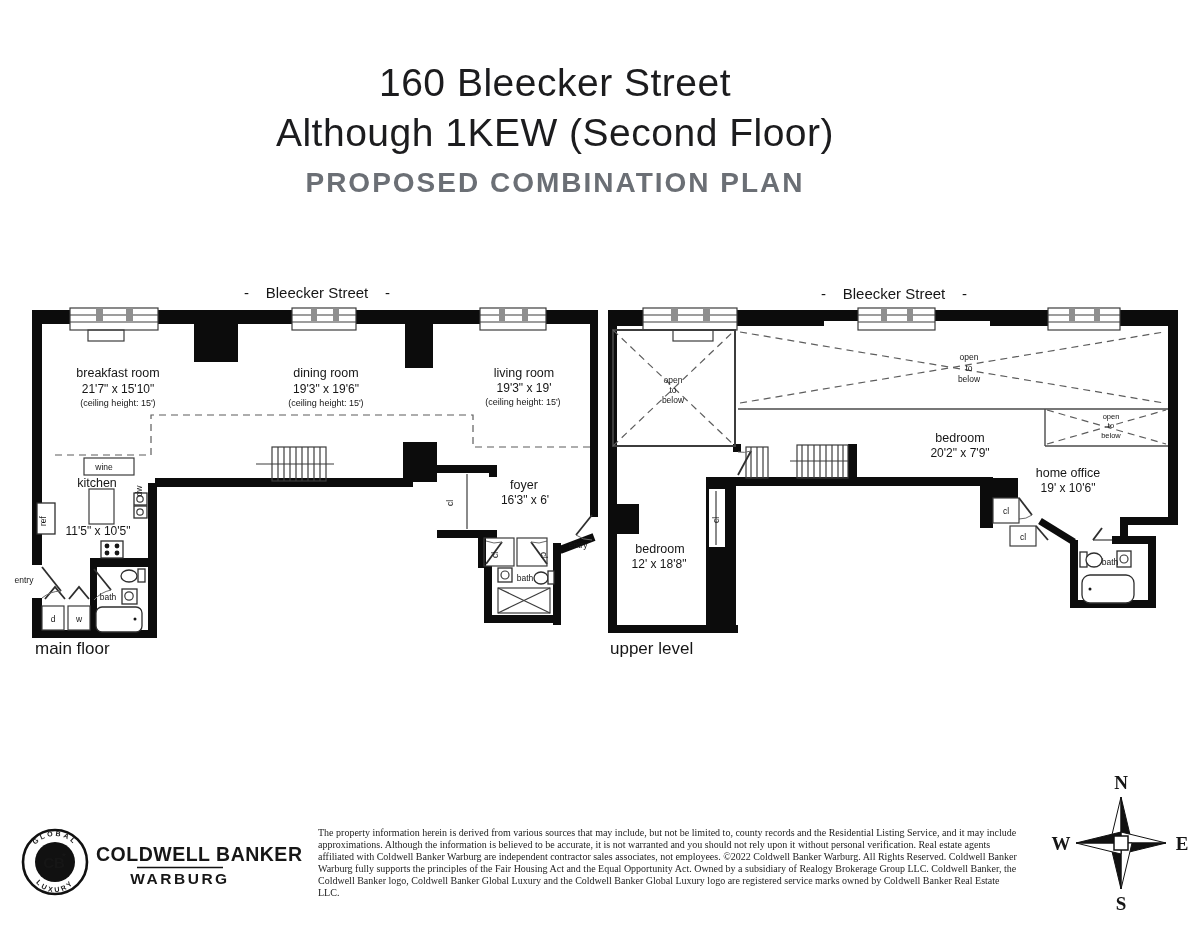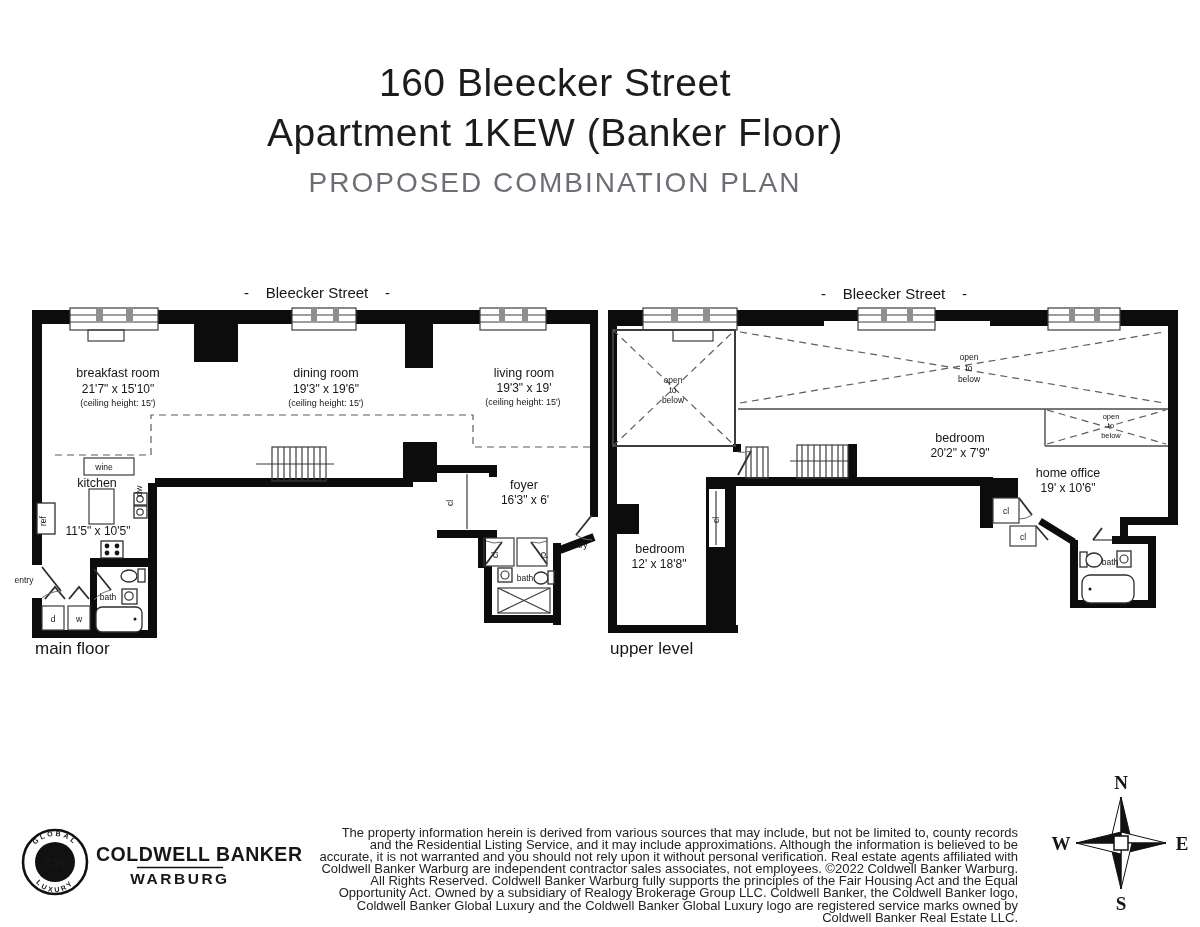--- a/index.html
+++ b/index.html
@@ -1,21 +1,21 @@
 <!DOCTYPE html>
 <html><head>
 <meta charset="utf-8">
 <style>
   html,body{margin:0;padding:0;background:#fff;}
   .page{position:relative;width:1200px;height:927px;background:#fff;overflow:hidden;
         font-family:"Liberation Sans", sans-serif;color:#1d1d1f;}
   
   .title-block{position:absolute;top:58px;left:0;width:1056px;text-align:center;padding-left:54px;box-sizing:border-box;}
   .title-line{font-size:39px;line-height:50px;font-weight:400;color:#1c1c1e;letter-spacing:.5px;}
-  .subtitle{margin-top:9px;font-size:28px;font-weight:400;color:#6b6f75;letter-spacing:2px;}
+  .subtitle{margin-top:9px;font-size:28px;font-weight:700;color:#6b6f75;letter-spacing:2px;}
   
   svg.plans{position:absolute;left:0;top:280px;}
   svg text{font-family:"Liberation Sans", sans-serif;fill:#161616;}
   .street{font-size:15px;text-anchor:middle;white-space:pre;}
   .rm{font-size:12.5px;text-anchor:middle;}
   .dim{font-size:12px;text-anchor:middle;}
   .ceil{font-size:9px;text-anchor:middle;}
   .sm{font-size:8.5px;text-anchor:middle;}
   .tiny{font-size:7.5px;text-anchor:middle;}
   .lvl{font-size:17px;}
@@ -25,33 +25,33 @@
   .leaf{stroke:#2e2e2e;stroke-width:1.8;fill:none;}
   .arc{stroke:#6a6a6a;stroke-width:1;fill:none;}
   .dash{stroke:#5d5d5d;stroke-width:1.2;fill:none;stroke-dasharray:7 5;}
   .rail{stroke:#4a4a4a;stroke-width:1.4;fill:none;}
   .otbbox{stroke:#3c3c3c;stroke-width:2;fill:none;}
   .mull{fill:#8f8f8f;}
   .fixline{stroke:#2e2e2e;stroke-width:1.3;fill:#fff;}
   .burner{fill:#161616;}
   
   .logo-svg{position:absolute;left:8px;top:812px;}
-  .disclaimer{position:absolute;left:318px;top:827px;width:700px;font-size:13px;
-              line-height:12.1px;color:#232323;text-align:right;}
+  .disclaimer{position:absolute;left:318px;top:827px;width:700px;font-size:10px;
+              line-height:12.1px;color:#232323;text-align:left;font-family:Liberation Serif, serif;}
   .compass-svg{position:absolute;left:1044px;top:770px;}
   .compass-letter{font-family:"Liberation Serif", serif;font-weight:bold;font-size:19px;text-anchor:middle;}
 </style>
 </head>
 <body>
 
 <div class="page">
 
   <div class="title-block">
     <div class="title-line">160 Bleecker Street</div>
-    <div class="title-line">Apartment 1KEW (Banker Floor)</div>
+    <div class="title-line">Although 1KEW (Second Floor)</div>
     <div class="subtitle">PROPOSED COMBINATION PLAN</div>
   </div>
 
   <svg class="plans" width="1200" height="390" viewBox="0 280 1200 390">
 
     <g>
       <text class="street" x="317" y="298" xml:space="preserve">-    Bleecker Street    -</text>
 
       <g>
         <rect class="wall" x="32" y="310" width="566" height="14"></rect>

